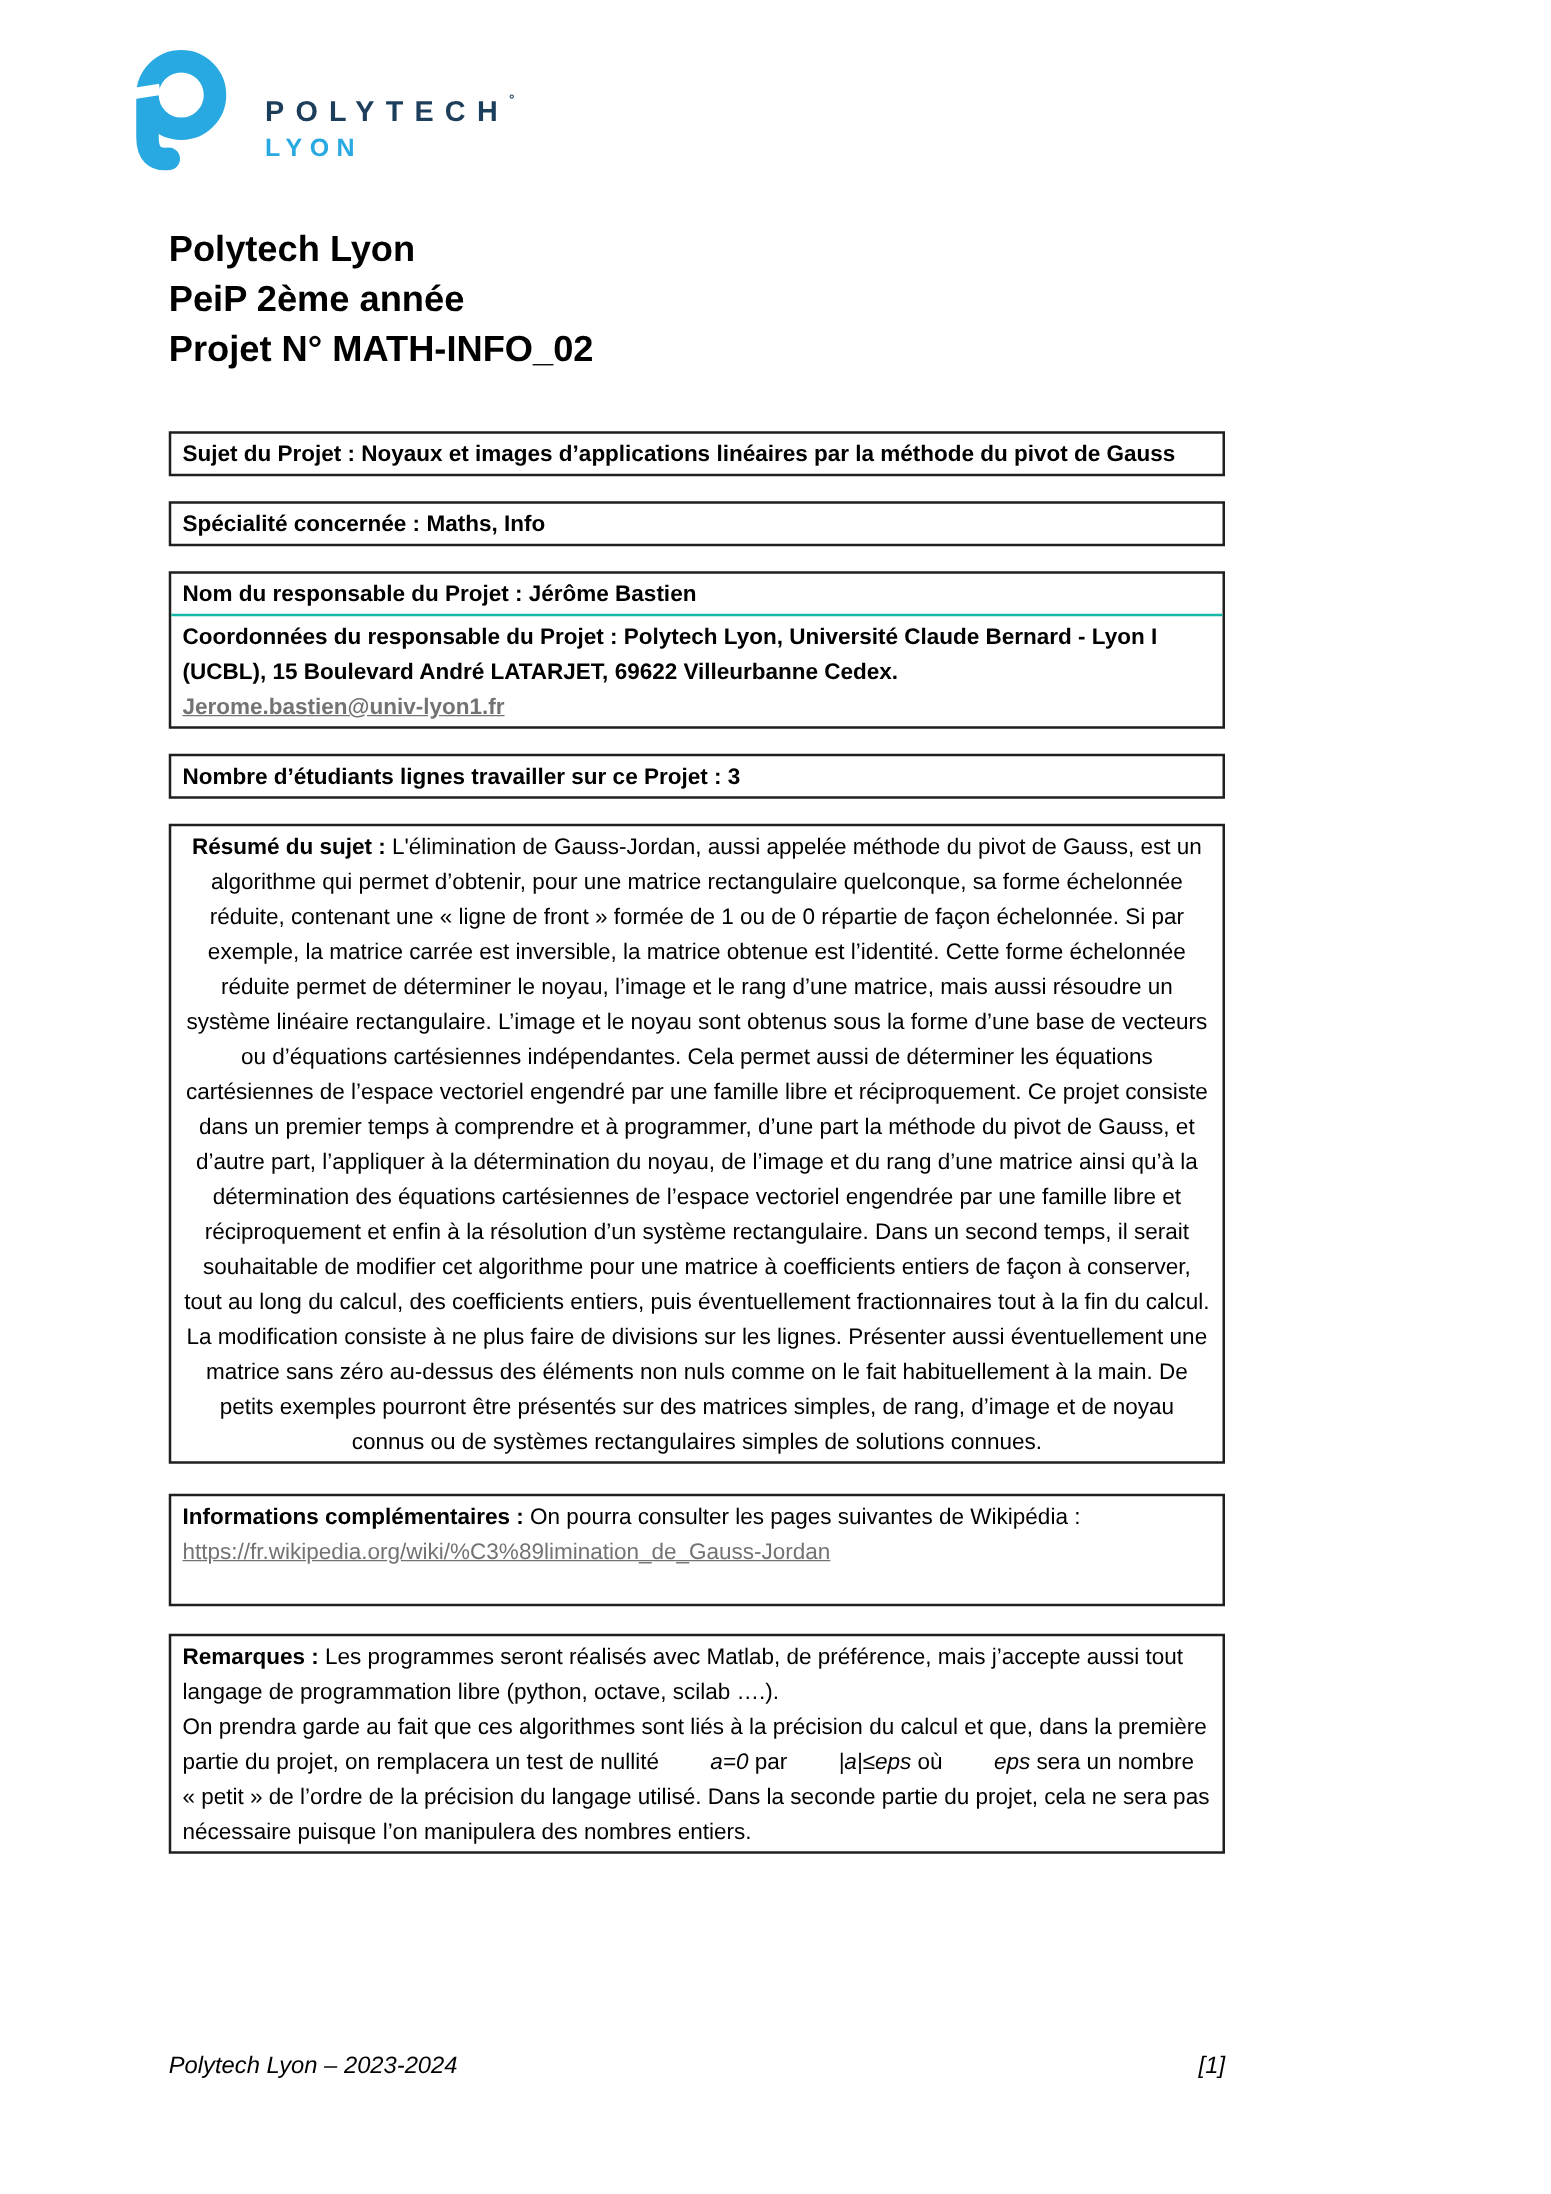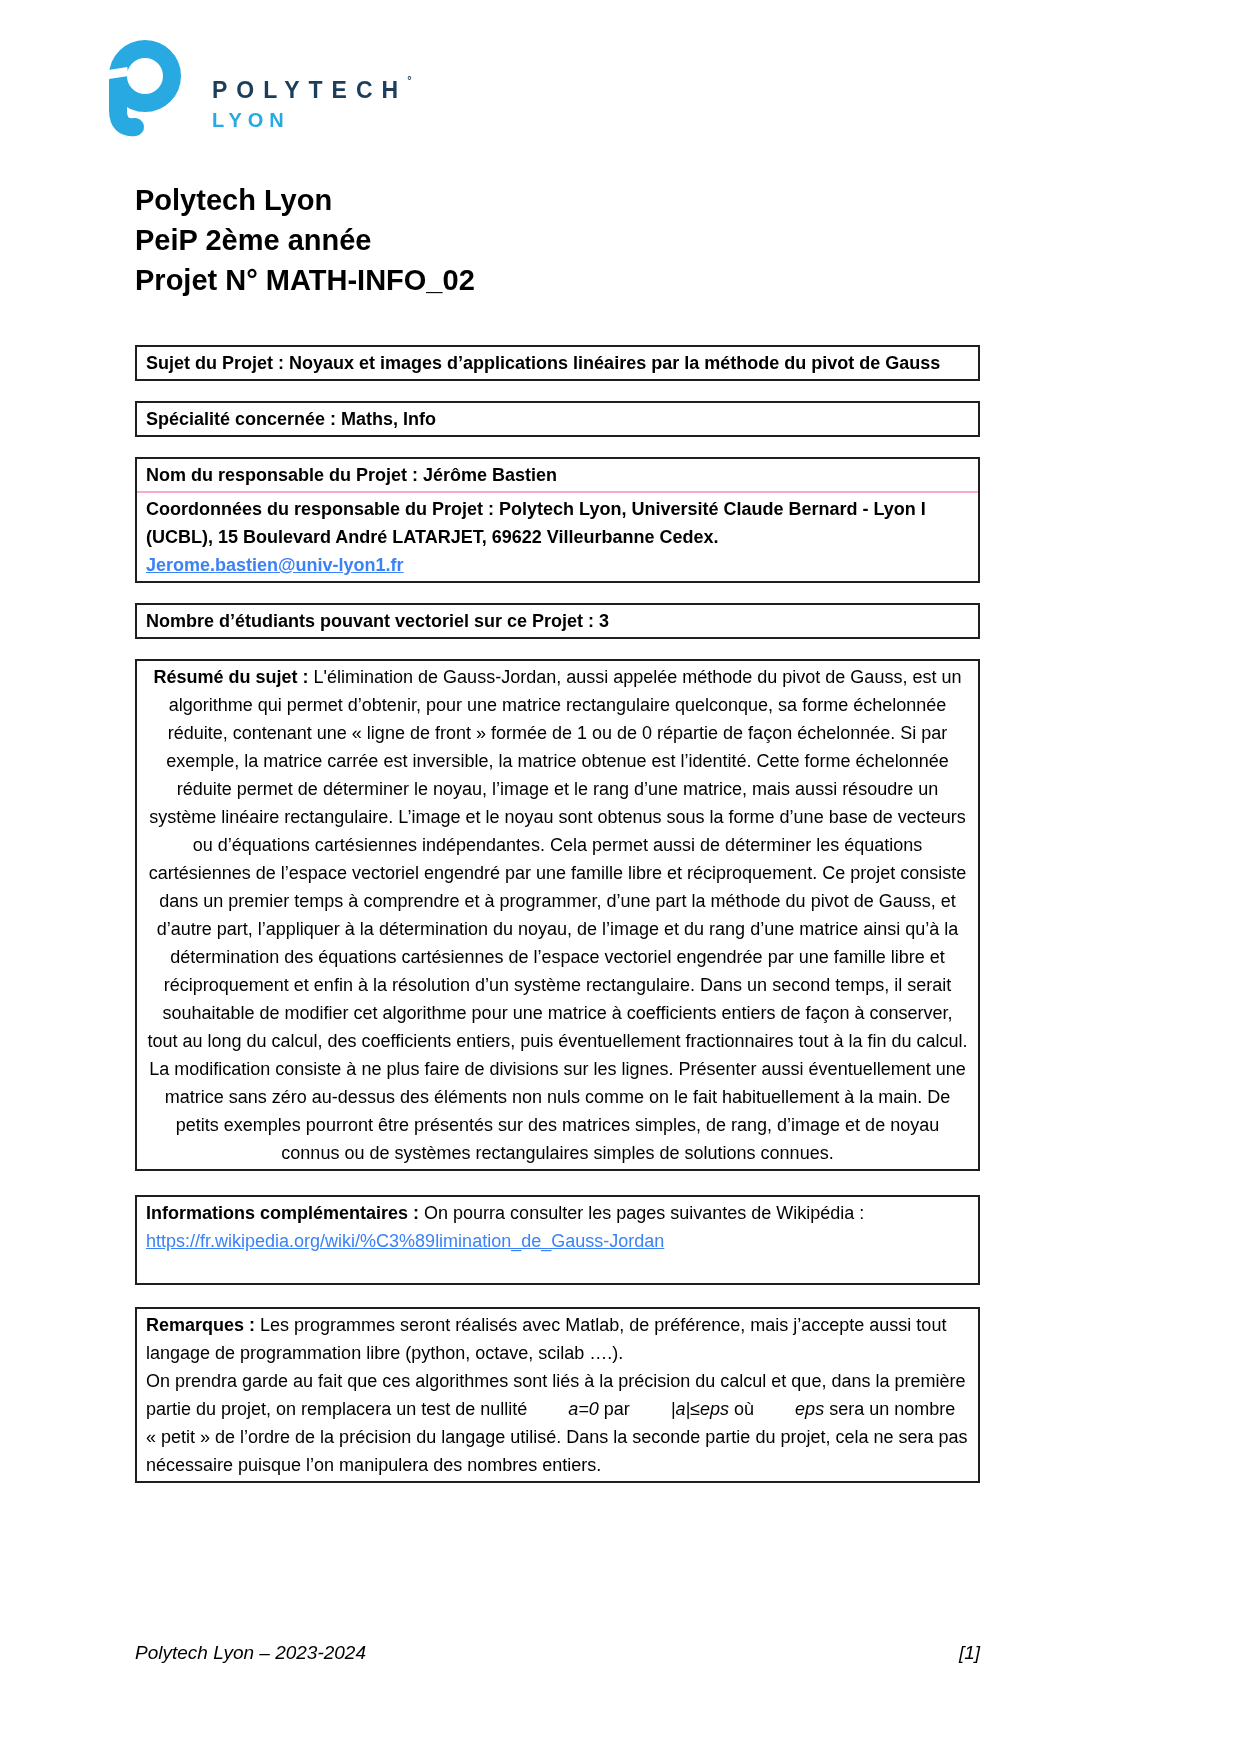--- a/index.html
+++ b/index.html
@@ -37,24 +37,24 @@
     border:2px solid #1F1F1F;
     padding:2px 9px;
     font-size:18px; line-height:28px;
     margin-bottom:20px;
     background:#ffffff;
   }
   .box.resume { margin-bottom:24px;text-align:center; }
   .box.infos  { margin-bottom:22px; }
   .box.nopad  { padding:0; }
   .cell { padding:2px 9px; }
-  .cell.first { border-bottom:2px solid #f9a8d4; }
+  .cell.first { border-bottom:2px solid #14b8a6; }
   .lbl { font-weight:700; }
   .boldline { font-weight:700; }
-  .link { color:#3b82f6; text-decoration:underline; }
+  .link { color:#737373; text-decoration:underline; }
   .email-link { font-weight:700; display:inline-block; }
   .spacer-line { height:26px; }
   .ital { font-style:italic;margin-left:36px; }
 
   
   .footer {
     position:absolute; left:135px; top:1641px; width:845px;
     display:flex; justify-content:space-between;
     font-size:19px; line-height:24px;font-style:italic;
   }
@@ -101,21 +101,21 @@
         <span>Jérôme Bastien</span>
       </div>
       <div class="cell boldline">
         <span class="lbl">Coordonnées du responsable du Projet :</span>
         <span>Polytech Lyon, Université Claude Bernard - Lyon I (UCBL), 15 Boulevard André LATARJET, 69622 Villeurbanne Cedex.</span>
         <a href="#" class="link email-link">Jerome.bastien@univ-lyon1.fr</a>
       </div>
     </div>
 
     <div class="box boldline">
-      <span class="lbl">Nombre d’étudiants pouvant vectoriel sur ce Projet :</span>
+      <span class="lbl">Nombre d’étudiants lignes travailler sur ce Projet :</span>
       <span>3</span>
     </div>
 
     <div class="box resume">
       <span class="lbl">Résumé du sujet :</span>
       <span>L'élimination de Gauss-Jordan, aussi appelée méthode du pivot de Gauss, est un algorithme qui permet d’obtenir, pour une matrice rectangulaire quelconque, sa forme échelonnée réduite, contenant une « ligne de front » formée de 1 ou de 0 répartie de façon échelonnée. Si par exemple, la matrice carrée est inversible, la matrice obtenue est l’identité. Cette forme échelonnée réduite permet de déterminer le noyau, l’image et le rang d’une matrice, mais aussi résoudre un système linéaire rectangulaire. L’image et le noyau sont obtenus sous la forme d’une base de vecteurs ou d’équations cartésiennes indépendantes. Cela permet aussi de déterminer les équations cartésiennes de l’espace vectoriel engendré par une famille libre et réciproquement. Ce projet consiste dans un premier temps à comprendre et à programmer, d’une part la méthode du pivot de Gauss, et d’autre part, l’appliquer à la détermination du noyau, de l’image et du rang d’une matrice ainsi qu’à la détermination des équations cartésiennes de l’espace vectoriel engendrée par une famille libre et réciproquement et enfin à la résolution d’un système rectangulaire. Dans un second temps, il serait souhaitable de modifier cet algorithme pour une matrice à coefficients entiers de façon à conserver, tout au long du calcul, des coefficients entiers, puis éventuellement fractionnaires tout à la fin du calcul. La modification consiste à ne plus faire de divisions sur les lignes. Présenter aussi éventuellement une matrice sans zéro au-dessus des éléments non nuls comme on le fait habituellement à la main. De petits exemples pourront être présentés sur des matrices simples, de rang, d’image et de noyau connus ou de systèmes rectangulaires simples de solutions connues.</span>
     </div>
 
     <div class="box infos">
       <div>

